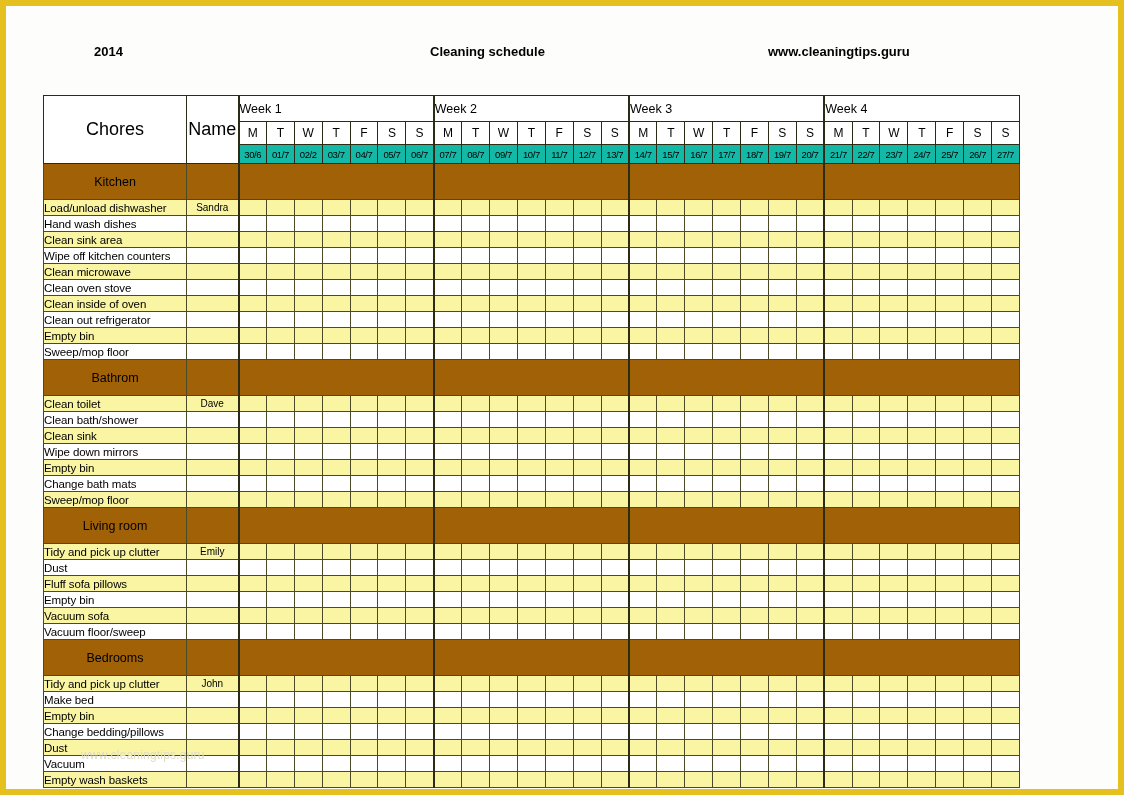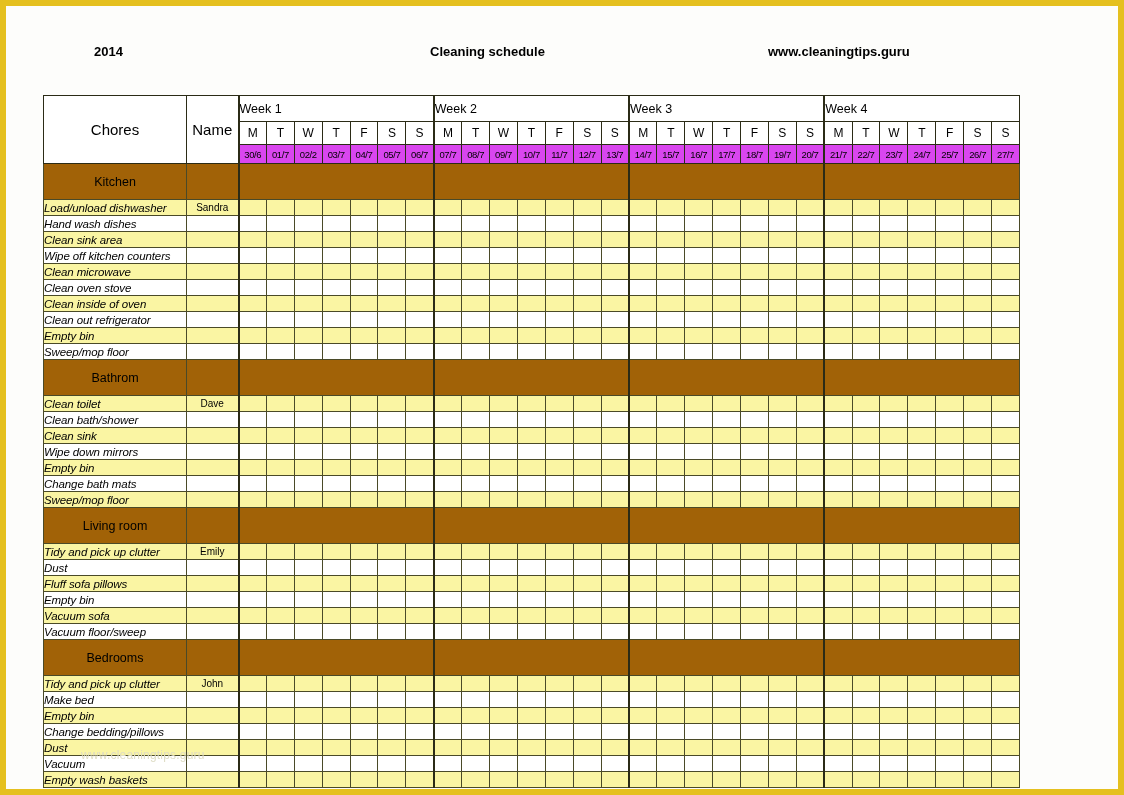--- a/index.html
+++ b/index.html
@@ -95,21 +95,21 @@
   
   col.c-chore { width: 143px; }
   col.c-name  { width: 52px; }
   col.c-day   { width: 27.9px; }
 
   
   .h-chores, .h-name {
     text-align: center;
     vertical-align: middle;
     font-weight: bold;
-    font-size: 15px;
+    font-size: 18px;
     background: #ffffff;
     border-color: #2b2b16 !important;
   }
   .h-week {
     text-align: left;
     vertical-align: middle;
     font-weight: bold;
     font-size: 12.5px;
     height: 25px;
     background: #ffffff;
@@ -122,21 +122,21 @@
     font-size: 12px;
     height: 22px;
     background: #ffffff;
     border-color: #2b2b16 !important;
   }
   .h-date {
     text-align: center;
     vertical-align: middle;
     font-size: 9.5px;
     height: 18px;
-    background: #d946ef;
+    background: #14b8a6;
     border-color: #2b2b16 !important;
     letter-spacing: -0.4px;
   }
 
   
   .wk-start { border-left: 2px solid #2b2b16 !important; }
 
   
   tr.section-row td {
     height: 35px;
@@ -152,21 +152,20 @@
   }
 
   
   tr.chore-row td { height: 15px; }
   td.chore-name {
     text-align: left;
     vertical-align: middle;
     padding-left: 2px;
     font-size: 11.5px;
     letter-spacing: -0.1px;
-    font-style: italic;
   }
   td.person {
     text-align: center;
     vertical-align: middle;
     font-size: 10px;
   }
   tr.alt td { background: #faf5a3; }
   tr.alt td { border-color: #6b6b2e; }
 
   

